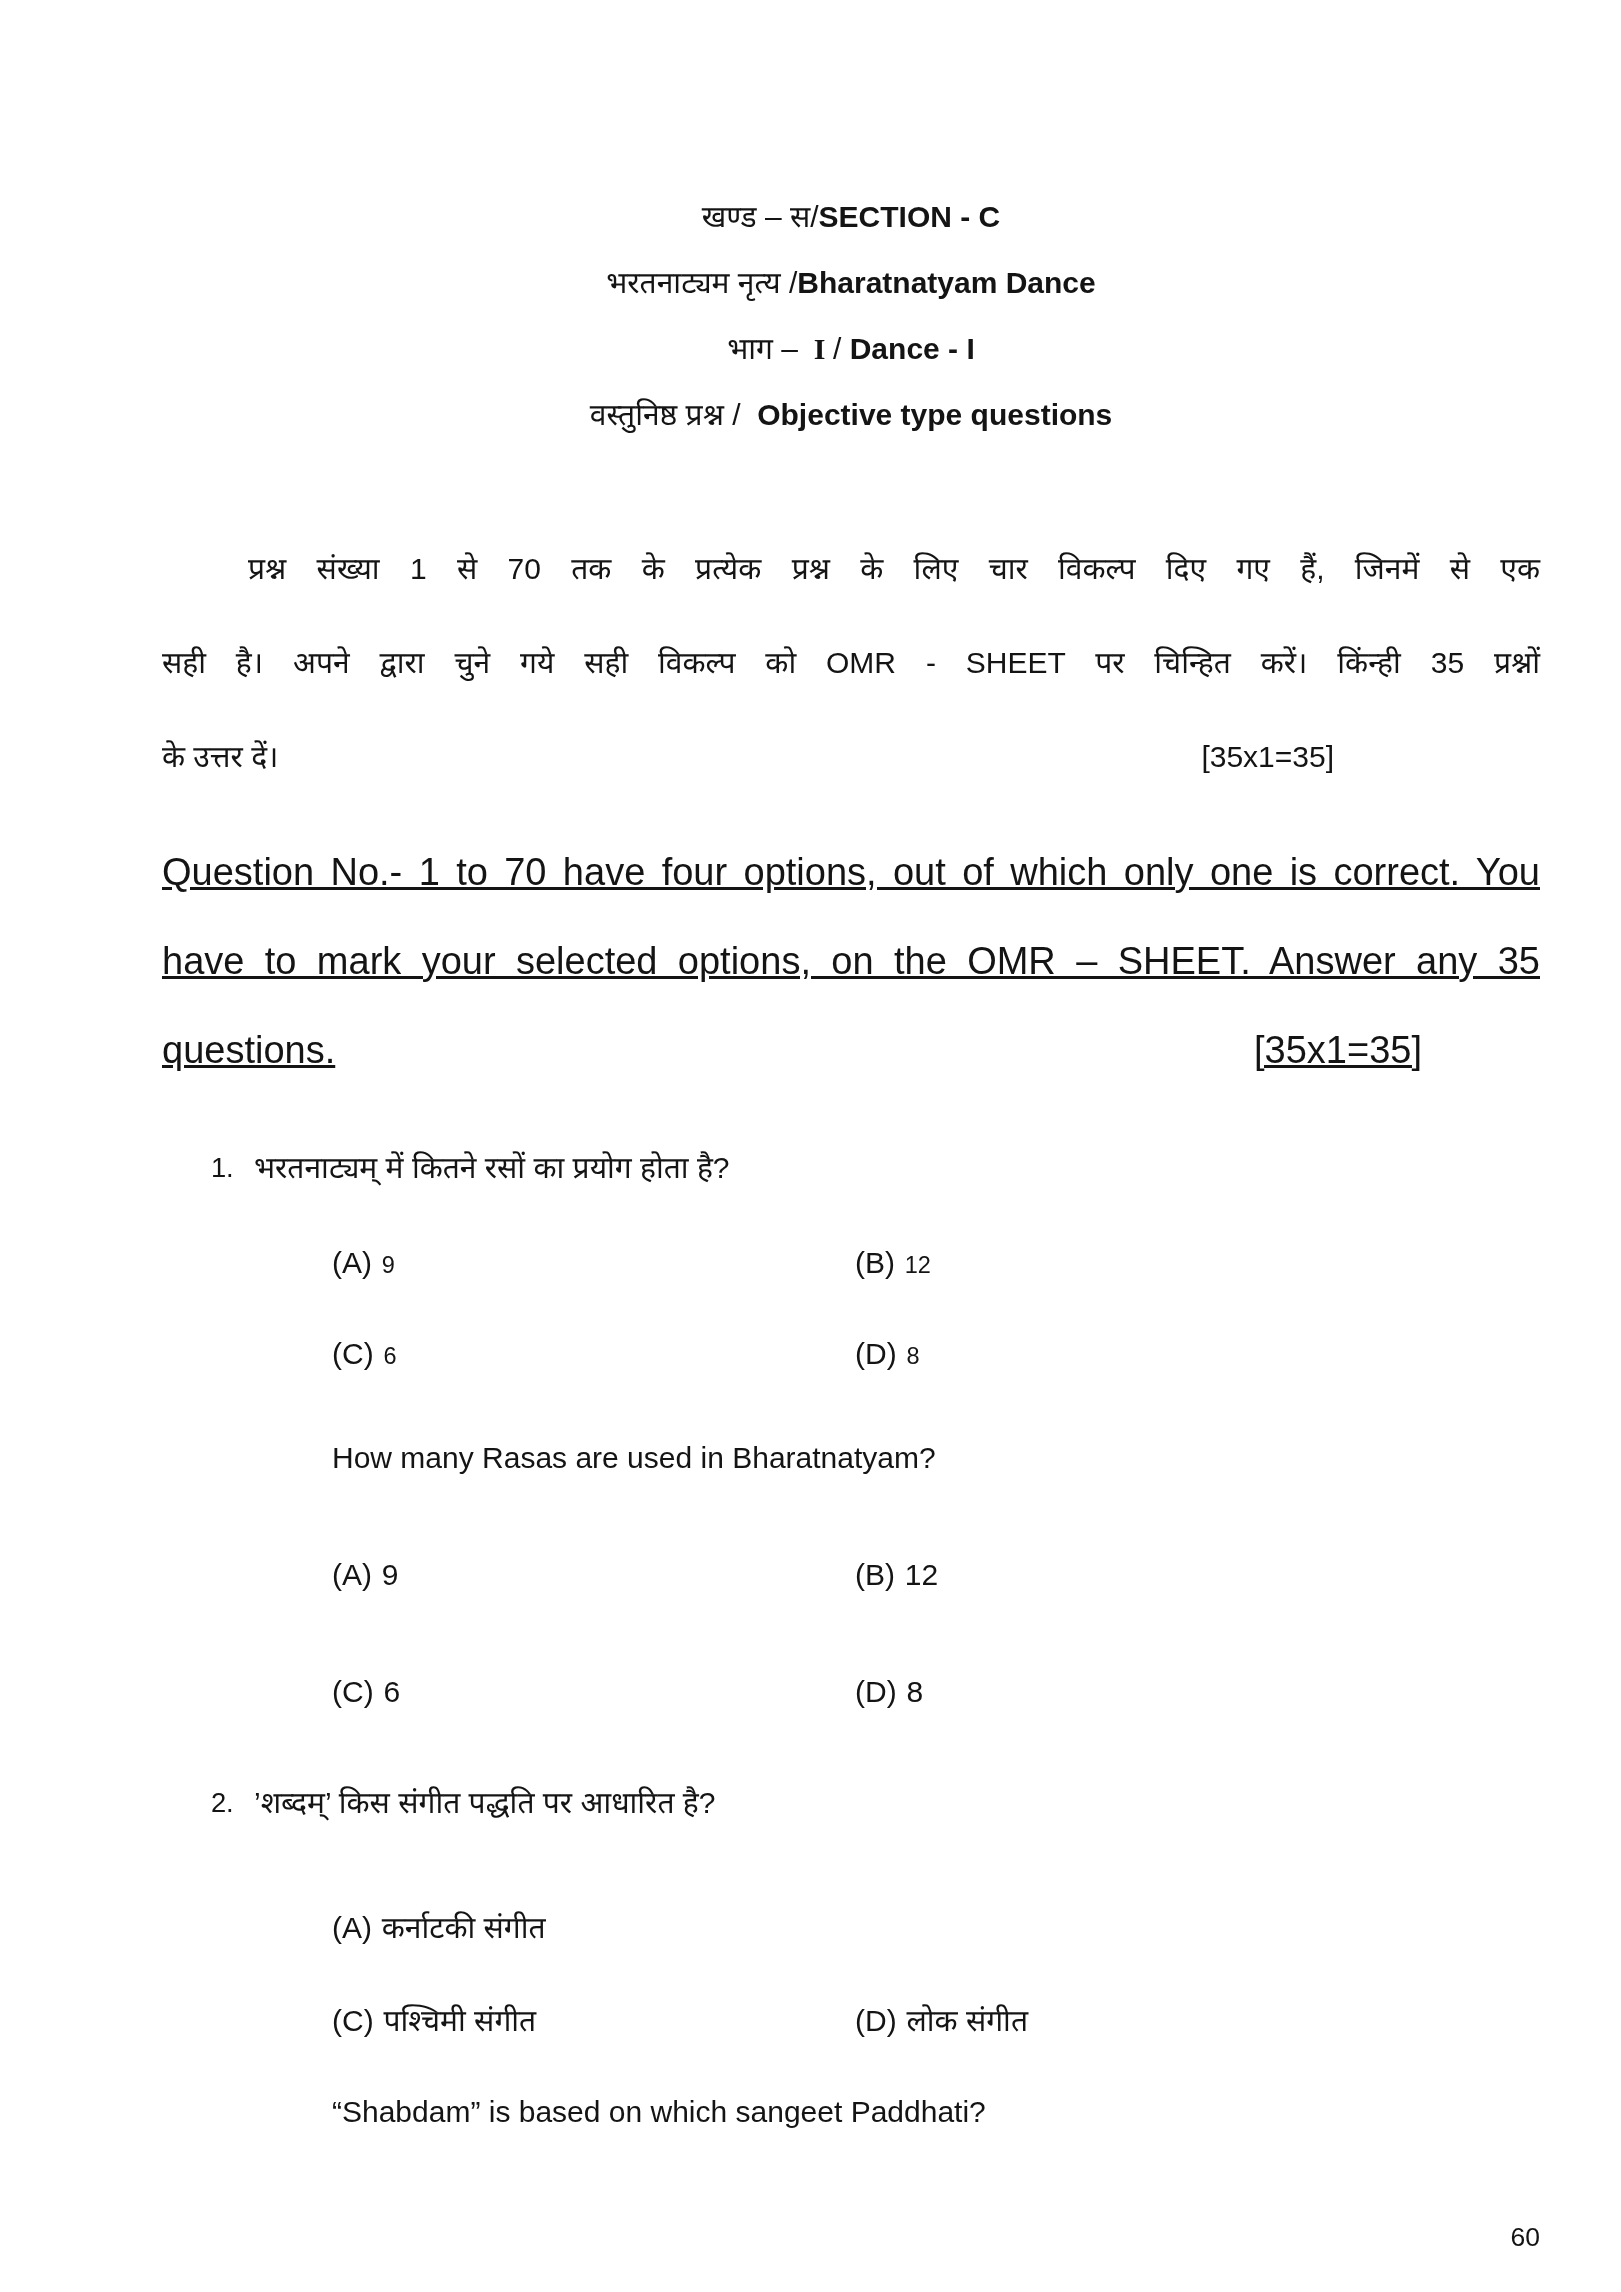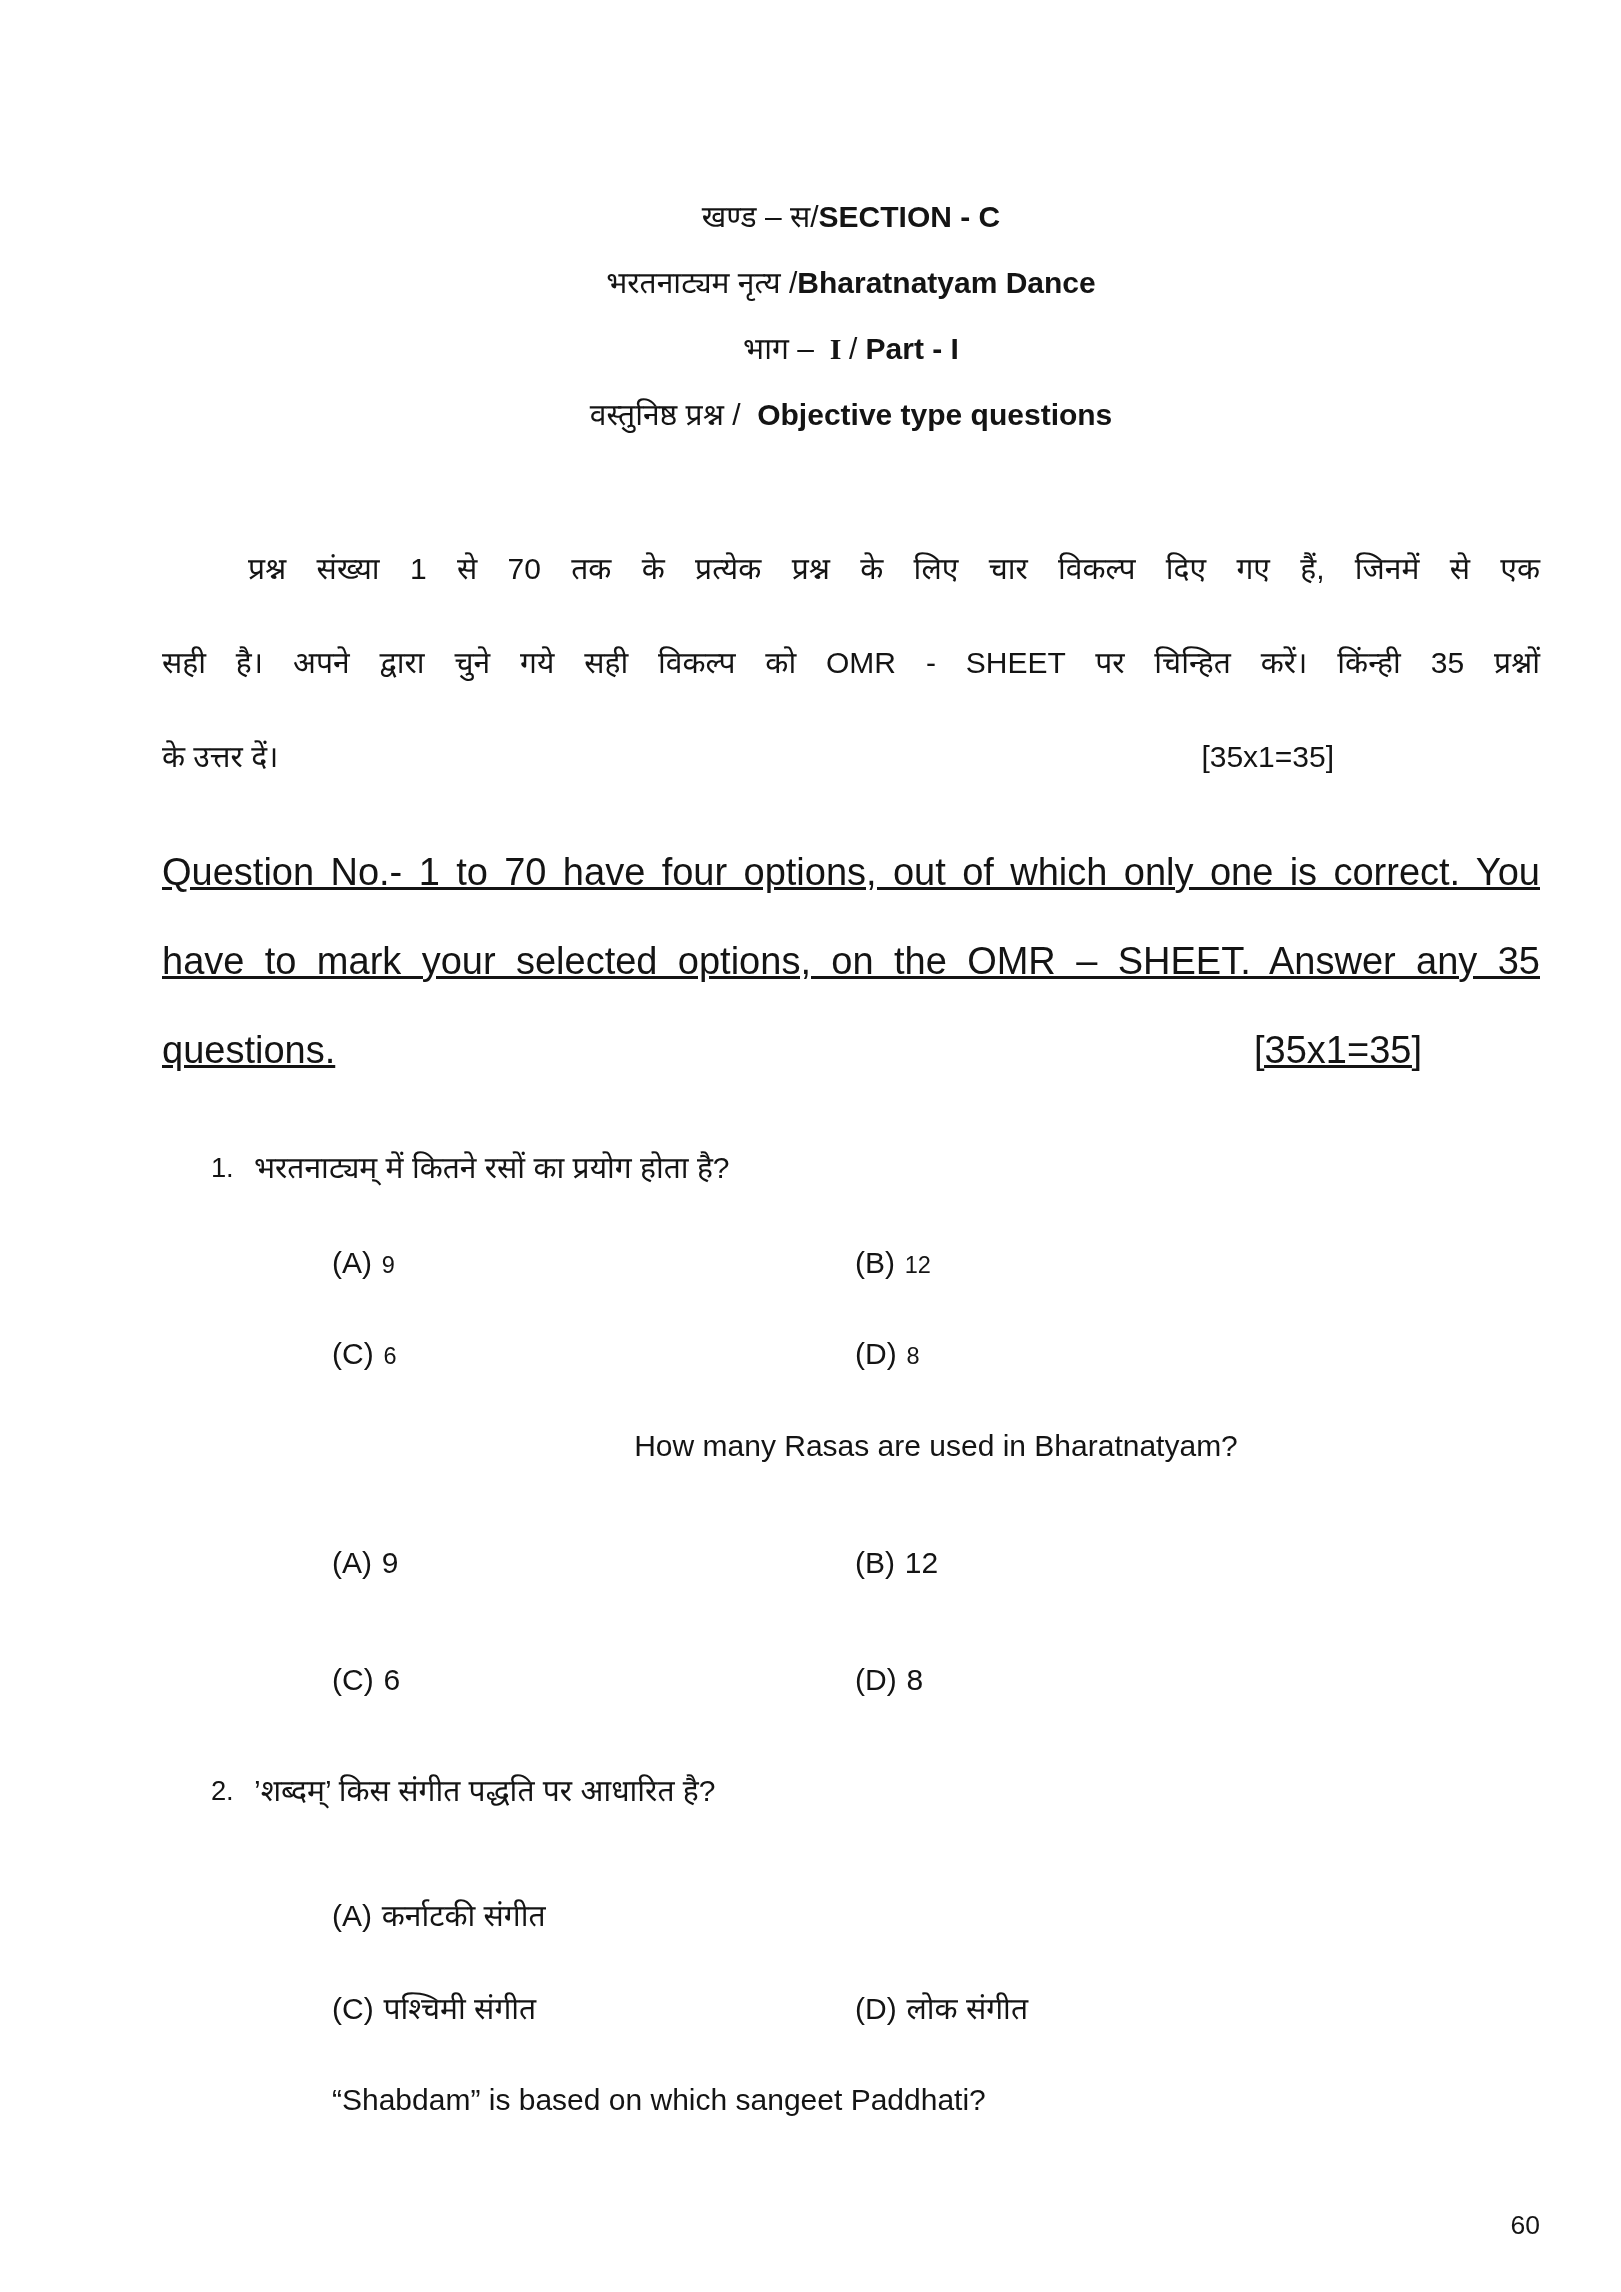--- a/index.html
+++ b/index.html
@@ -39,21 +39,21 @@
   .q-num { width: 47px; padding-left: 3.9px; margin-left: 45px; font-size: 27.4px; flex: 0 0 auto; }
   .q-text { flex: 1 1 auto; }
   .opt-row { display: flex; padding-left: 170px; font-size: 30px; line-height: 43px; }
   .opt { width: 523px; flex: 0 0 auto; }
   .opt-label { display: inline-block; margin-right: 9.8px; }
   .small-val .opt-val { font-size: 23.5px; }
   .q-en { padding-left: 170px; font-size: 30px; line-height: 43px; }
 
   .q1 .row-hi-1 { margin-top: 52px; }
   .q1 .row-hi-2 { margin-top: 45px; }
-  .q1 .q-en    { margin-top: 46px; text-align: center; }
+  .q1 .q-en    { margin-top: 58px; }
   .q1 .row-en-1 { margin-top: 74px; }
   .q1 .row-en-2 { margin-top: 74px; }
 
   .q2 { margin-top: 68px; }
   .q2 .row-hi-1 { margin-top: 82px; }
   .q2 .row-hi-2 { margin-top: 50px; }
   .q2 .q-en    { margin-top: 48px; }
 
   
   .footer { margin-top: 85px; text-align: right; }
@@ -65,21 +65,21 @@
 <div class="page">
 
   <div class="hdr">
     <div class="h-line">
       <span class="hi">खण्ड – स</span><span class="sep">/</span><span class="en">SECTION - C</span>
     </div>
     <div class="h-line">
       <span class="hi">भरतनाट्यम नृत्य</span><span class="sep"> /</span><span class="en">Bharatnatyam Dance</span>
     </div>
     <div class="h-line">
-      <span class="hi">भाग – </span><span class="roman"> I </span><span class="sep">/ </span><span class="en">Part - I</span>
+      <span class="hi">भाग – </span><span class="roman"> I </span><span class="sep">/ </span><span class="en">Dance - I</span>
     </div>
     <div class="h-line">
       <span class="hi">वस्तुनिष्ठ प्रश्न</span><span class="sep"> /  </span><span class="en">Objective type questions</span>
     </div>
   </div>
 
   <div class="intro-hi">
     <div class="iline jline indent">प्रश्न संख्या 1 से 70 तक के प्रत्येक प्रश्न के लिए चार विकल्प दिए गए हैं, जिनमें से एक</div>
     <div class="iline jline">सही है। अपने द्वारा चुने गये सही विकल्प को OMR - SHEET पर चिन्हित करें। किंन्ही 35 प्रश्नों</div>
     <div class="iline lastline">

